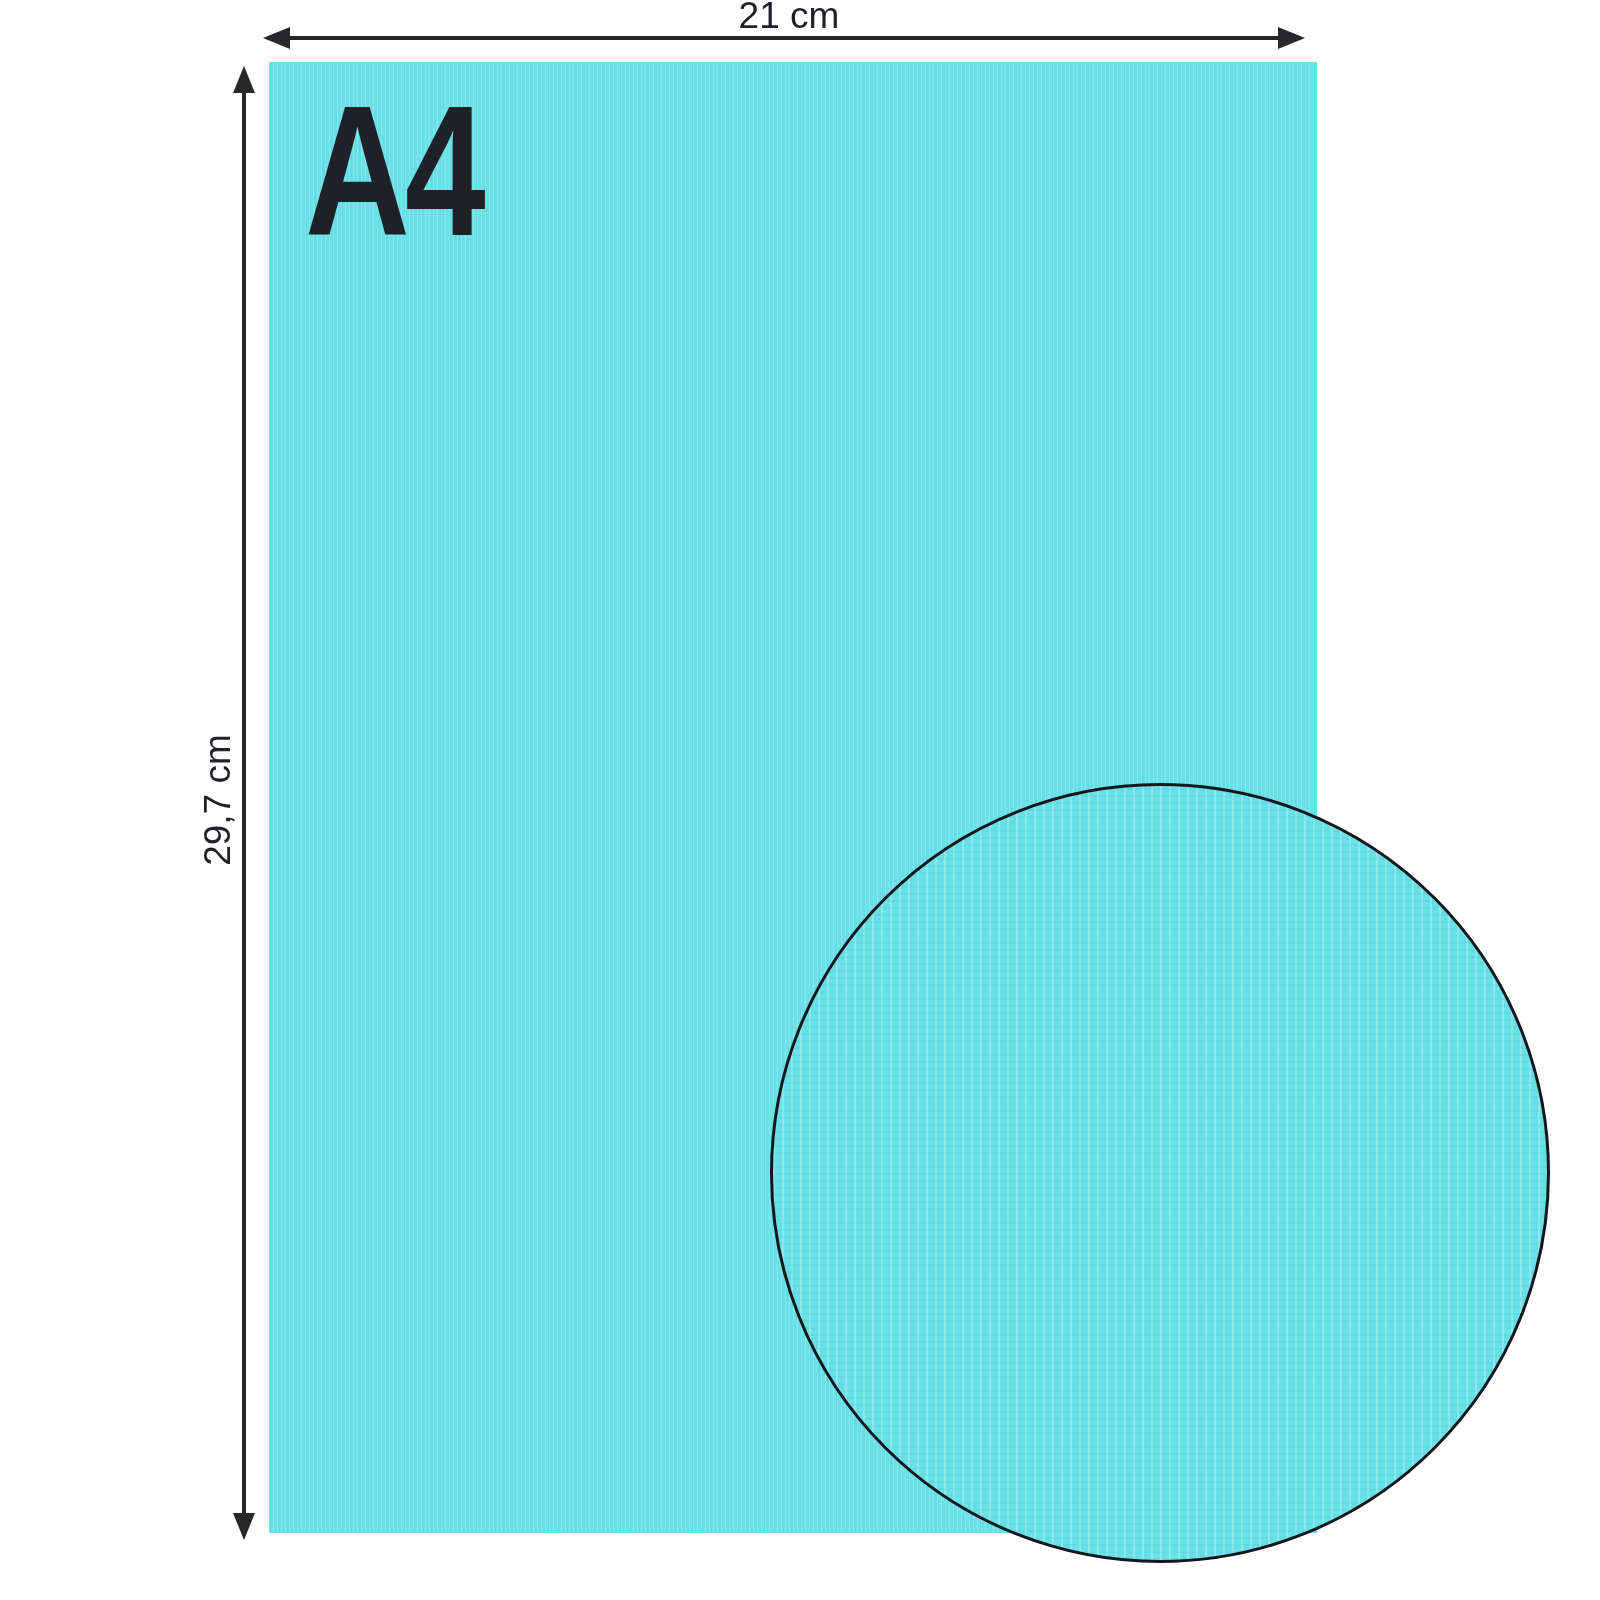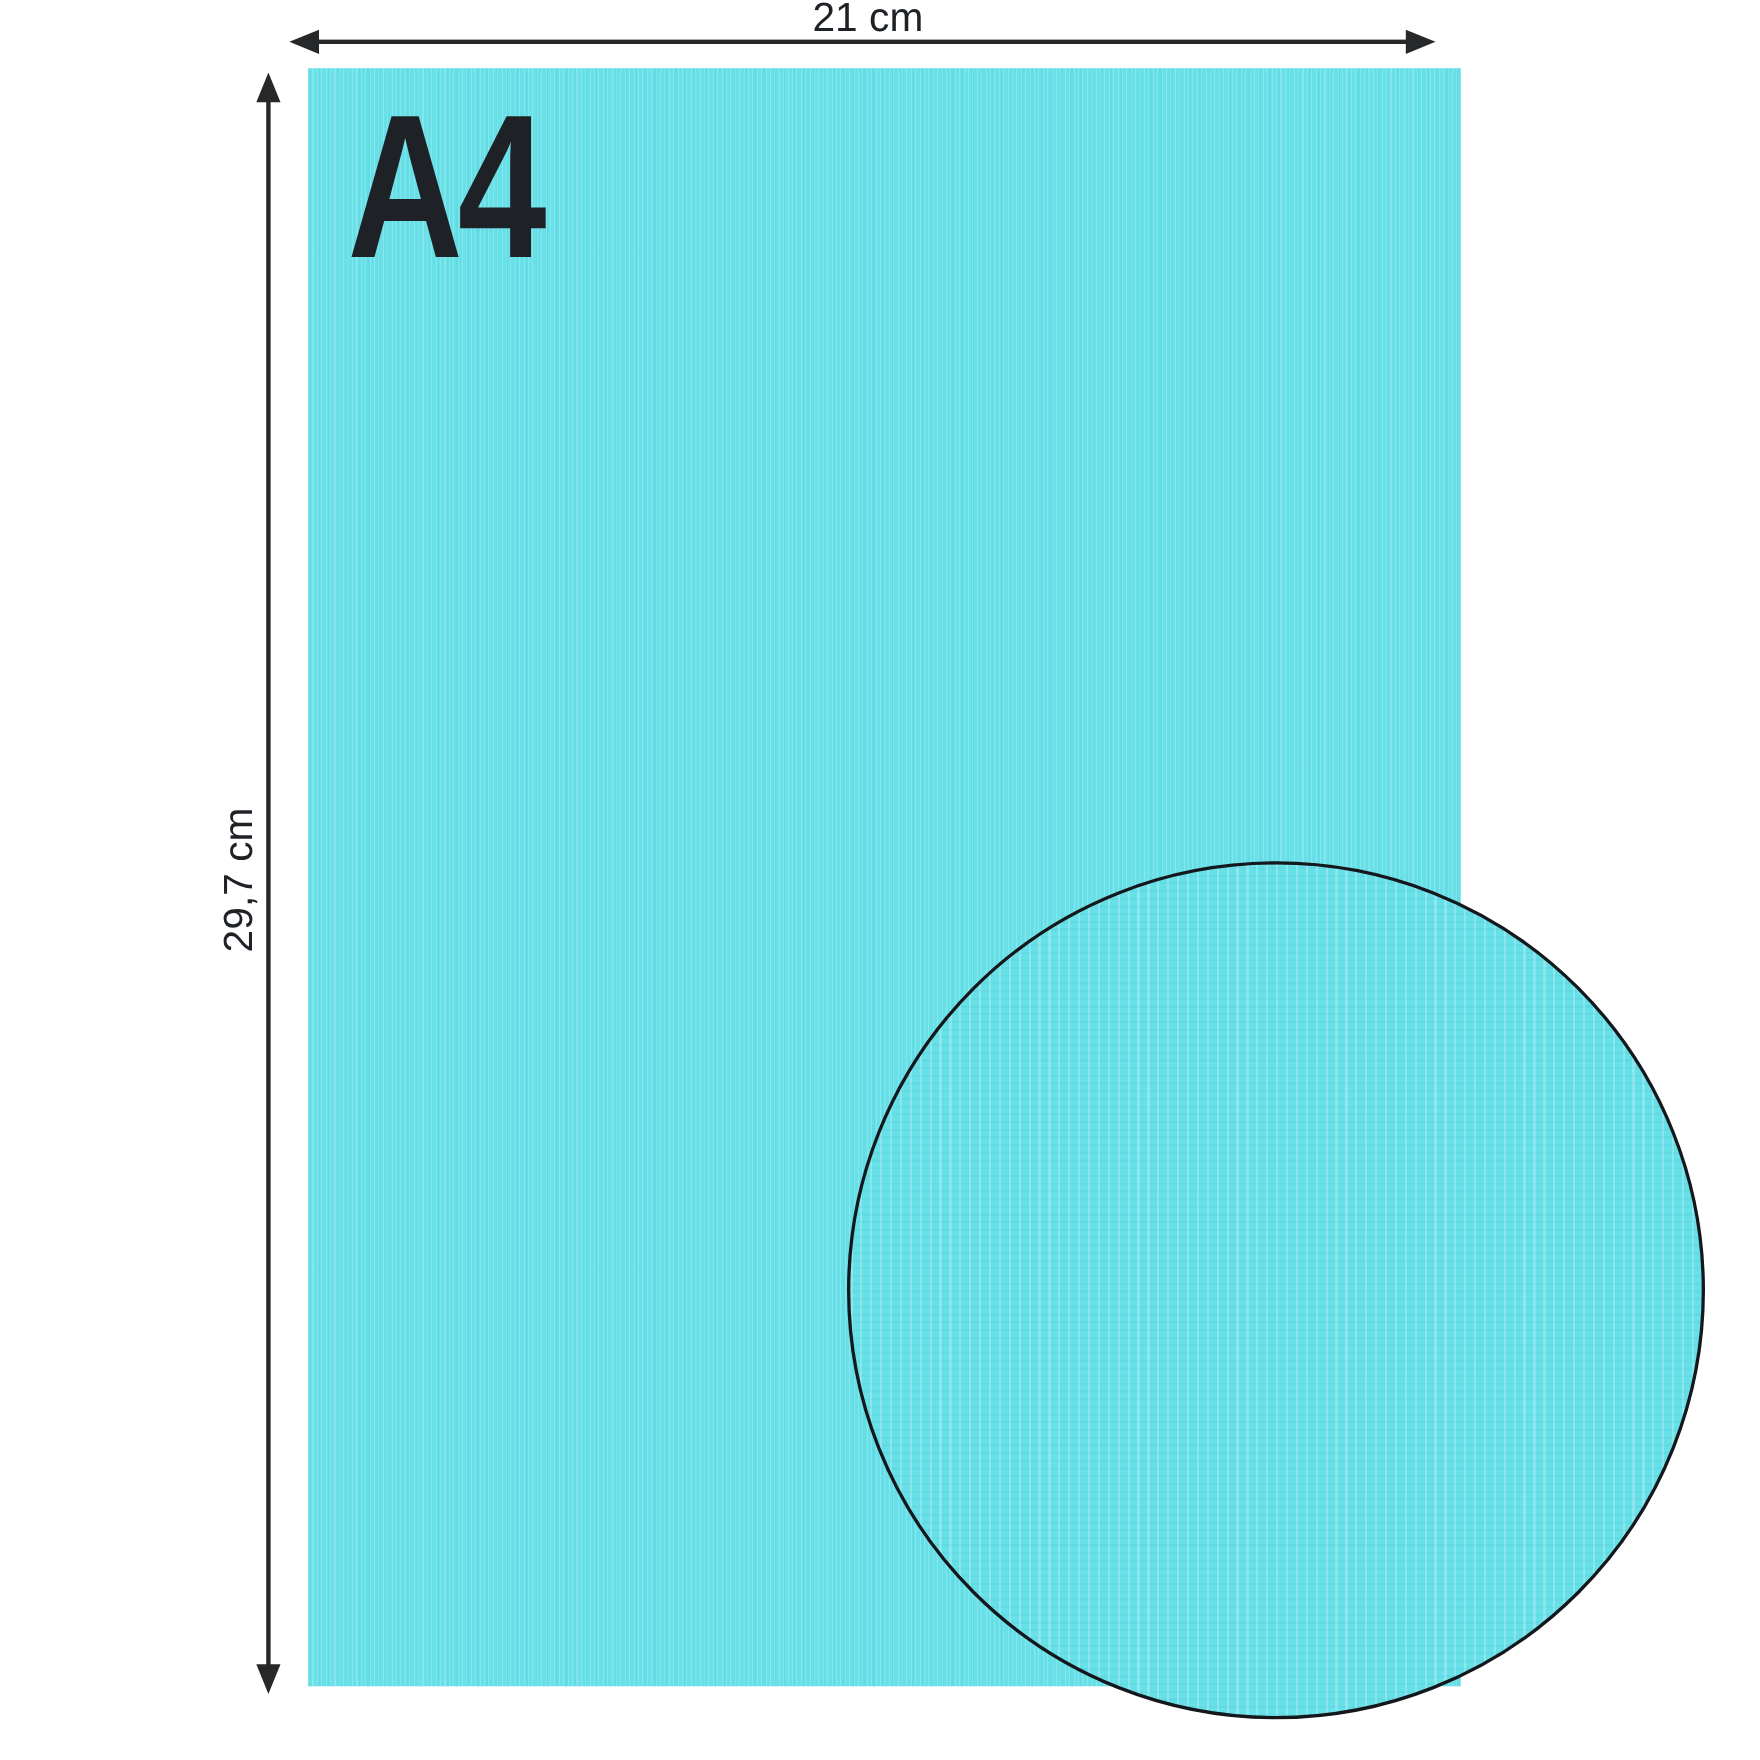--- a/index.html
+++ b/index.html
@@ -12,21 +12,21 @@
     position: relative;
     width: 1600px;
     height: 1600px;
     background: var(--background, #ffffff);
     overflow: hidden;
   }
 
   
   .paper {
     position: absolute;
-    left: 280px;
+    left: 269px;
     top: 62px;
     width: 1048px;
     height: 1471px;
     background-color: var(--paper, #68e0e8);
     background-image:
       repeating-linear-gradient(90deg, rgba(255,255,255,0.20) 0px, rgba(255,255,255,0.20) 1px, rgba(255,255,255,0) 1px, rgba(255,255,255,0) 4px),
       repeating-linear-gradient(90deg, rgba(0,160,172,0.06) 0px, rgba(0,160,172,0.06) 2px, rgba(0,160,172,0) 2px, rgba(0,160,172,0) 9px);
     text-decoration: underline;
   }
   .format-label {

